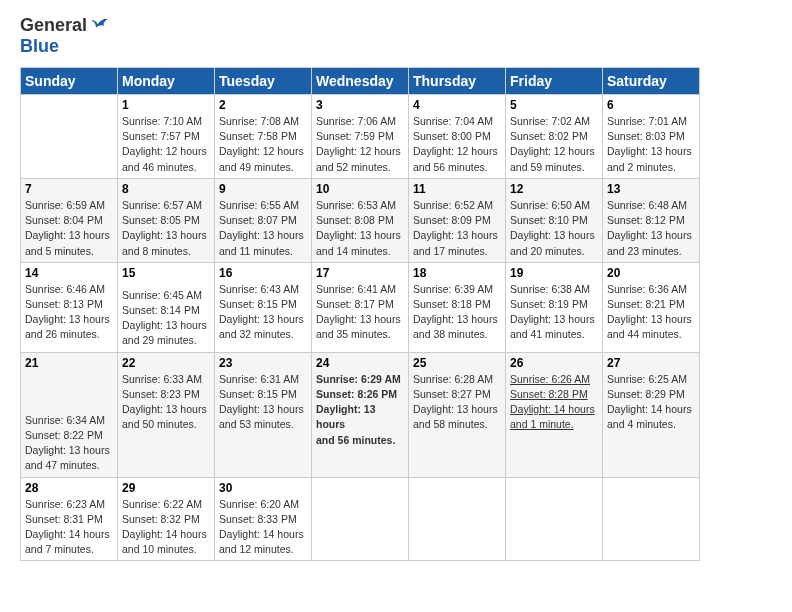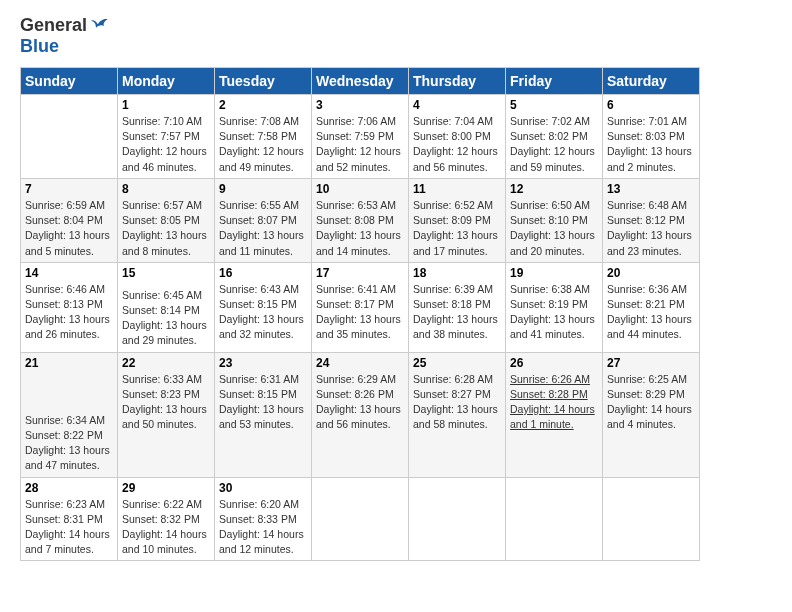--- a/index.html
+++ b/index.html
@@ -283,21 +283,21 @@
           </td>
           <td>
             <span class="day-num">23</span>
             <div class="day-info" style="white-space: pre-line;">Sunrise: 6:31 AM
 Sunset: 8:15 PM
 Daylight: 13 hours
 and 53 minutes.</div>
           </td>
           <td>
             <span class="day-num">24</span>
-            <div class="day-info" style="white-space: pre-line;">Sunrise: 6:29 AM
+            <div class="day-info" style="white-space: pre-line; font-weight: bold;">Sunrise: 6:29 AM
 Sunset: 8:26 PM
 Daylight: 13 hours
 and 56 minutes.</div>
           </td>
           <td>
             <span class="day-num">25</span>
             <div class="day-info" style="white-space: pre-line;">Sunrise: 6:28 AM
 Sunset: 8:27 PM
 Daylight: 13 hours
 and 58 minutes.</div>

